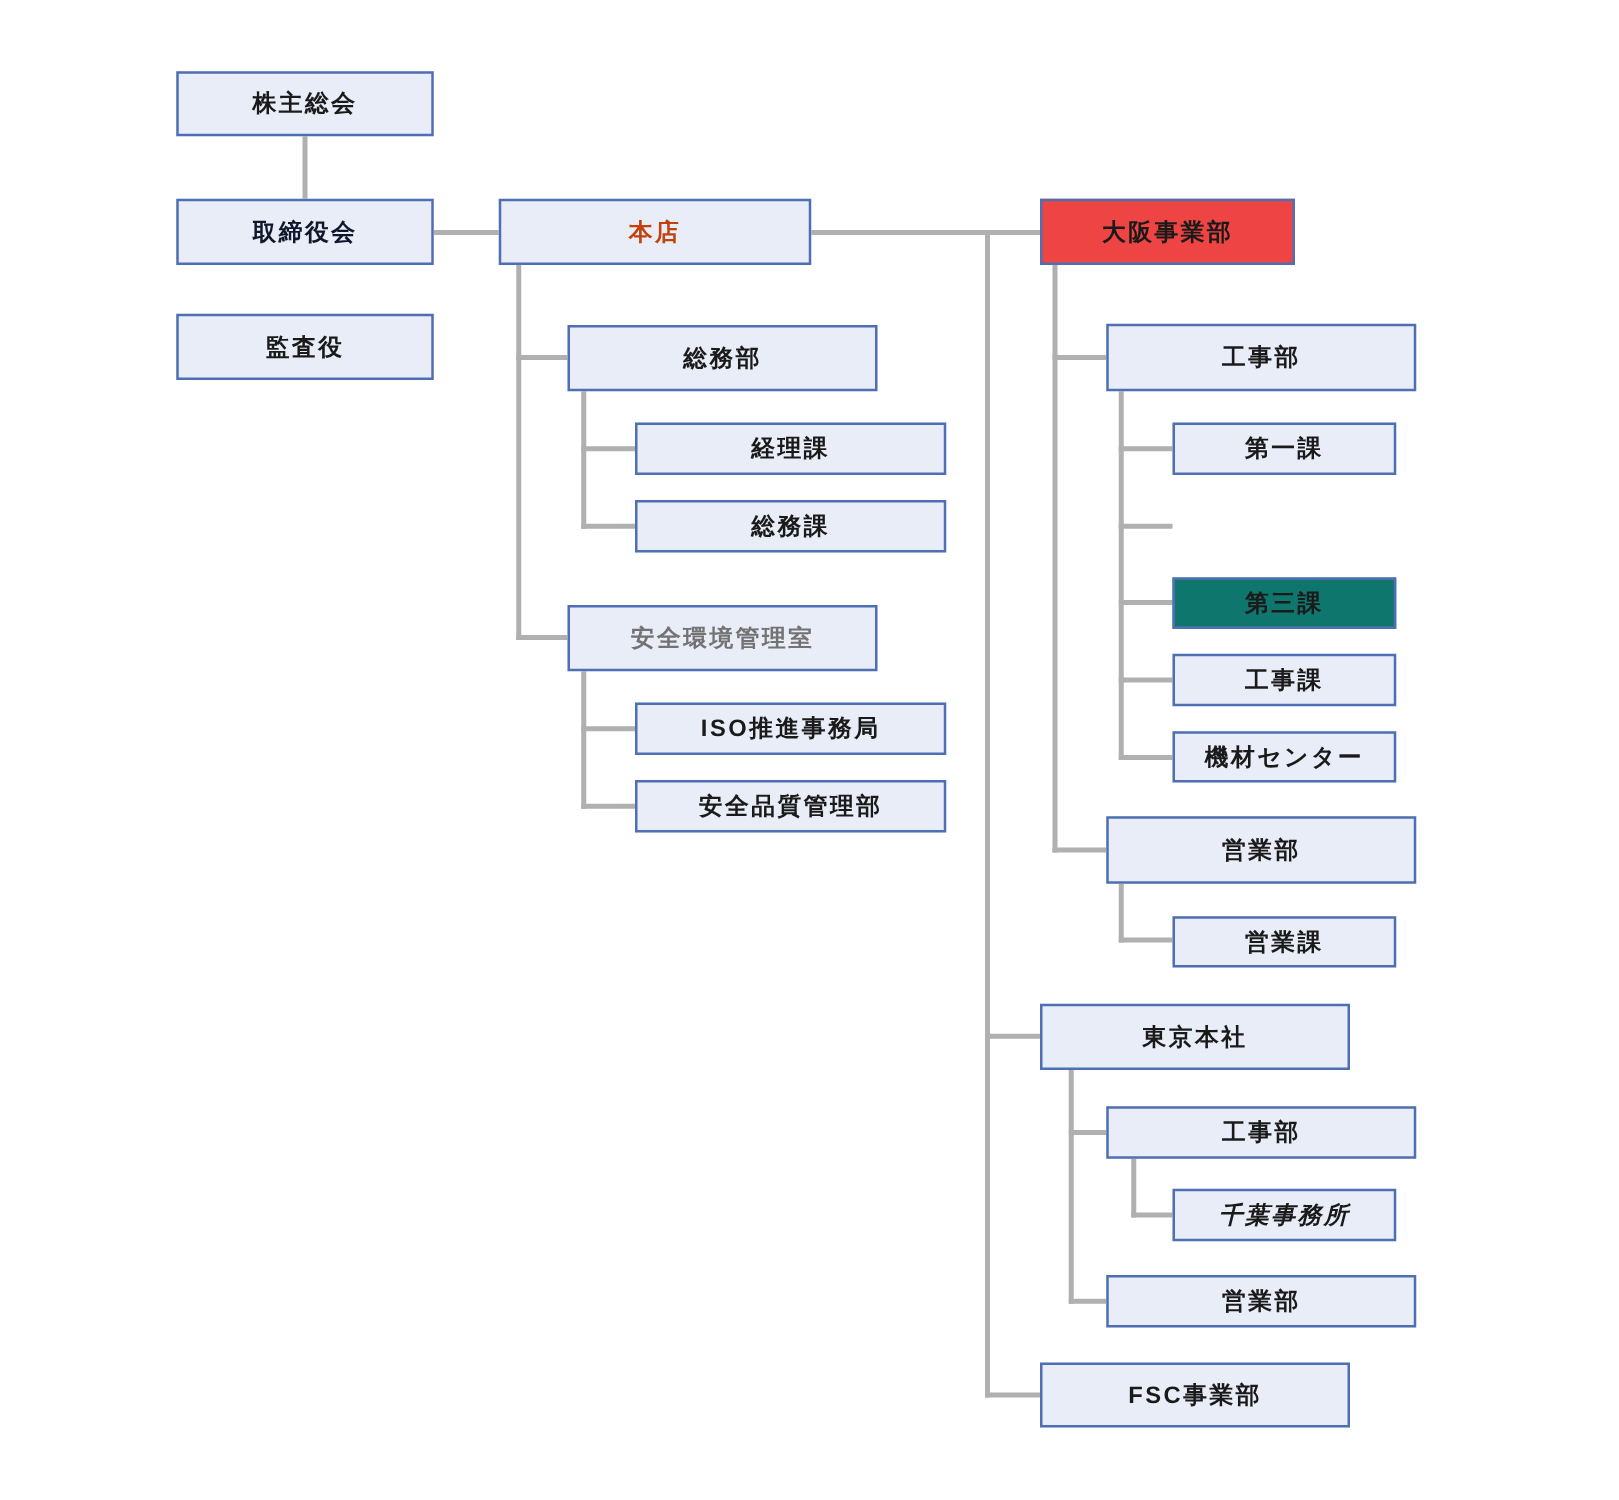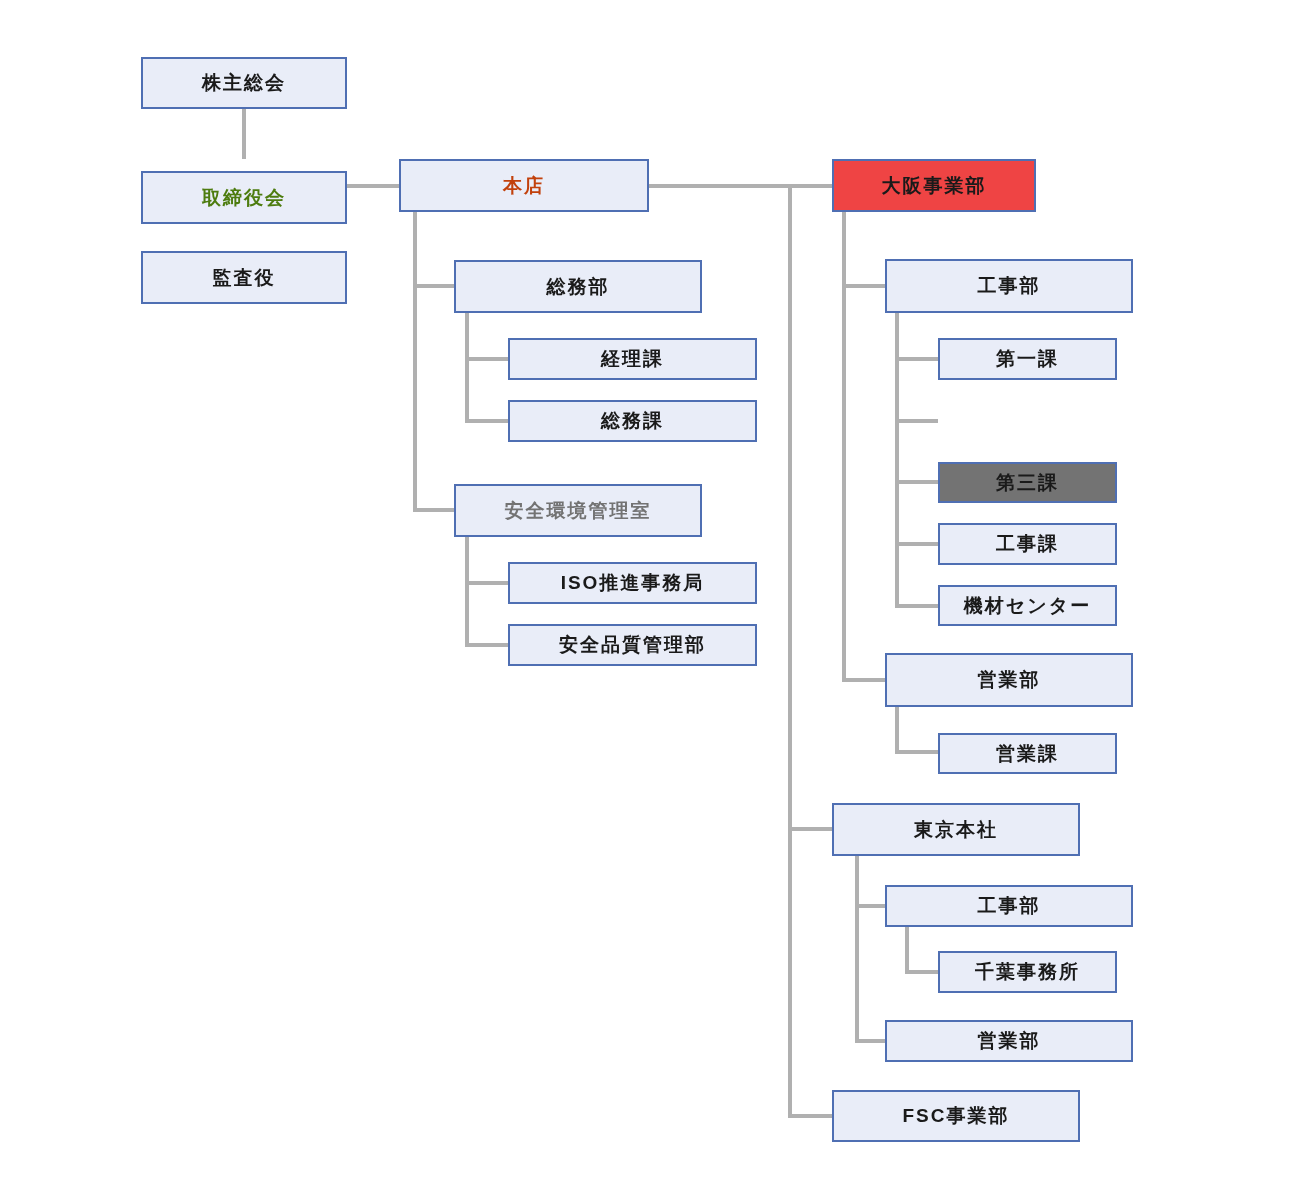--- a/index.html
+++ b/index.html
@@ -65,21 +65,21 @@
     <div class="connector" style="left: 895px; top: 707px; width: 4px; height: 47px; background: rgb(176, 176, 176);"></div>
     <div class="connector" style="left: 895px; top: 750px; width: 43px; height: 4px; background: rgb(176, 176, 176);"></div>
     <div class="connector" style="left: 855px; top: 856px; width: 4px; height: 187px; background: rgb(176, 176, 176);"></div>
     <div class="connector" style="left: 855px; top: 904px; width: 30px; height: 4px; background: rgb(176, 176, 176);"></div>
     <div class="connector" style="left: 855px; top: 1039px; width: 30px; height: 4px; background: rgb(176, 176, 176);"></div>
     <div class="connector" style="left: 905px; top: 927px; width: 4px; height: 47px; background: rgb(176, 176, 176);"></div>
     <div class="connector" style="left: 905px; top: 970px; width: 33px; height: 4px; background: rgb(176, 176, 176);"></div>
     <div class="org-box" style="left: 141px; top: 57px; width: 206px; height: 52px; background: rgb(233, 237, 248); border-color: rgb(79, 111, 179); color: rgb(26, 26, 26);">
       <span>株主総会</span>
     </div>
-    <div class="org-box" style="left: 141px; top: 159px; width: 206px; height: 53px; background: rgb(233, 237, 248); border-color: rgb(79, 111, 179); color: #4d7c0f; margin-top: 12px;">
+    <div class="org-box" style="left: 141px; top: 159px; width: 206px; height: 53px; background: rgb(233, 237, 248); border-color: rgb(79, 111, 179); color: #0f172a;">
       <span>取締役会</span>
     </div>
     <div class="org-box" style="left: 141px; top: 251px; width: 206px; height: 53px; background: rgb(233, 237, 248); border-color: rgb(79, 111, 179); color: rgb(26, 26, 26); text-align: right;">
       <span>監査役</span>
     </div>
     <div class="org-box" style="left: 399px; top: 159px; width: 250px; height: 53px; background: rgb(233, 237, 248); border-color: rgb(79, 111, 179); color: #c2410c;">
       <span>本店</span>
     </div>
     <div class="org-box" style="left: 454px; top: 260px; width: 248px; height: 53px; background: rgb(233, 237, 248); border-color: rgb(79, 111, 179); color: rgb(26, 26, 26);">
       <span>総務部</span>
@@ -101,42 +101,42 @@
     </div>
     <div class="org-box" style="left: 832px; top: 159px; width: 204px; height: 53px; background: #ef4444; border-color: rgb(79, 111, 179); color: rgb(26, 26, 26);">
       <span>大阪事業部</span>
     </div>
     <div class="org-box" style="left: 885px; top: 259px; width: 248px; height: 54px; background: rgb(233, 237, 248); border-color: rgb(79, 111, 179); color: rgb(26, 26, 26);">
       <span>工事部</span>
     </div>
     <div class="org-box" style="left: 938px; top: 338px; width: 179px; height: 42px; background: rgb(233, 237, 248); border-color: rgb(79, 111, 179); color: rgb(26, 26, 26);">
       <span>第一課</span>
     </div>
-    <div class="org-box" style="left: 938px; top: 462px; width: 179px; height: 41px; background: #737373; border-color: rgb(79, 111, 179); color: rgb(26, 26, 26);">
+    <div class="org-box" style="left: 938px; top: 462px; width: 179px; height: 41px; background: #0f766e; border-color: rgb(79, 111, 179); color: rgb(26, 26, 26);">
       <span>第三課</span>
     </div>
     <div class="org-box" style="left: 938px; top: 523px; width: 179px; height: 42px; background: rgb(233, 237, 248); border-color: rgb(79, 111, 179); color: rgb(26, 26, 26);">
       <span>工事課</span>
     </div>
     <div class="org-box" style="left: 938px; top: 585px; width: 179px; height: 41px; background: rgb(233, 237, 248); border-color: rgb(79, 111, 179); color: rgb(26, 26, 26);">
       <span>機材センター</span>
     </div>
     <div class="org-box" style="left: 885px; top: 653px; width: 248px; height: 54px; background: rgb(233, 237, 248); border-color: rgb(79, 111, 179); color: rgb(26, 26, 26);">
       <span>営業部</span>
     </div>
     <div class="org-box" style="left: 938px; top: 733px; width: 179px; height: 41px; background: rgb(233, 237, 248); border-color: rgb(79, 111, 179); color: rgb(26, 26, 26);">
       <span>営業課</span>
     </div>
     <div class="org-box" style="left: 832px; top: 803px; width: 248px; height: 53px; background: rgb(233, 237, 248); border-color: rgb(79, 111, 179); color: rgb(26, 26, 26);">
       <span>東京本社</span>
     </div>
     <div class="org-box" style="left: 885px; top: 885px; width: 248px; height: 42px; background: rgb(233, 237, 248); border-color: rgb(79, 111, 179); color: rgb(26, 26, 26);">
       <span>工事部</span>
     </div>
-    <div class="org-box" style="left: 938px; top: 951px; width: 179px; height: 42px; background: rgb(233, 237, 248); border-color: rgb(79, 111, 179); color: rgb(26, 26, 26);">
+    <div class="org-box" style="left: 938px; top: 951px; width: 179px; height: 42px; background: rgb(233, 237, 248); border-color: rgb(79, 111, 179); color: rgb(26, 26, 26); font-style: italic;">
       <span>千葉事務所</span>
     </div>
     <div class="org-box" style="left: 885px; top: 1020px; width: 248px; height: 42px; background: rgb(233, 237, 248); border-color: rgb(79, 111, 179); color: rgb(26, 26, 26);">
       <span>営業部</span>
     </div>
     <div class="org-box" style="left: 832px; top: 1090px; width: 248px; height: 52px; background: rgb(233, 237, 248); border-color: rgb(79, 111, 179); color: rgb(26, 26, 26);">
       <span>FSC事業部</span>
     </div>
   </div>
 

